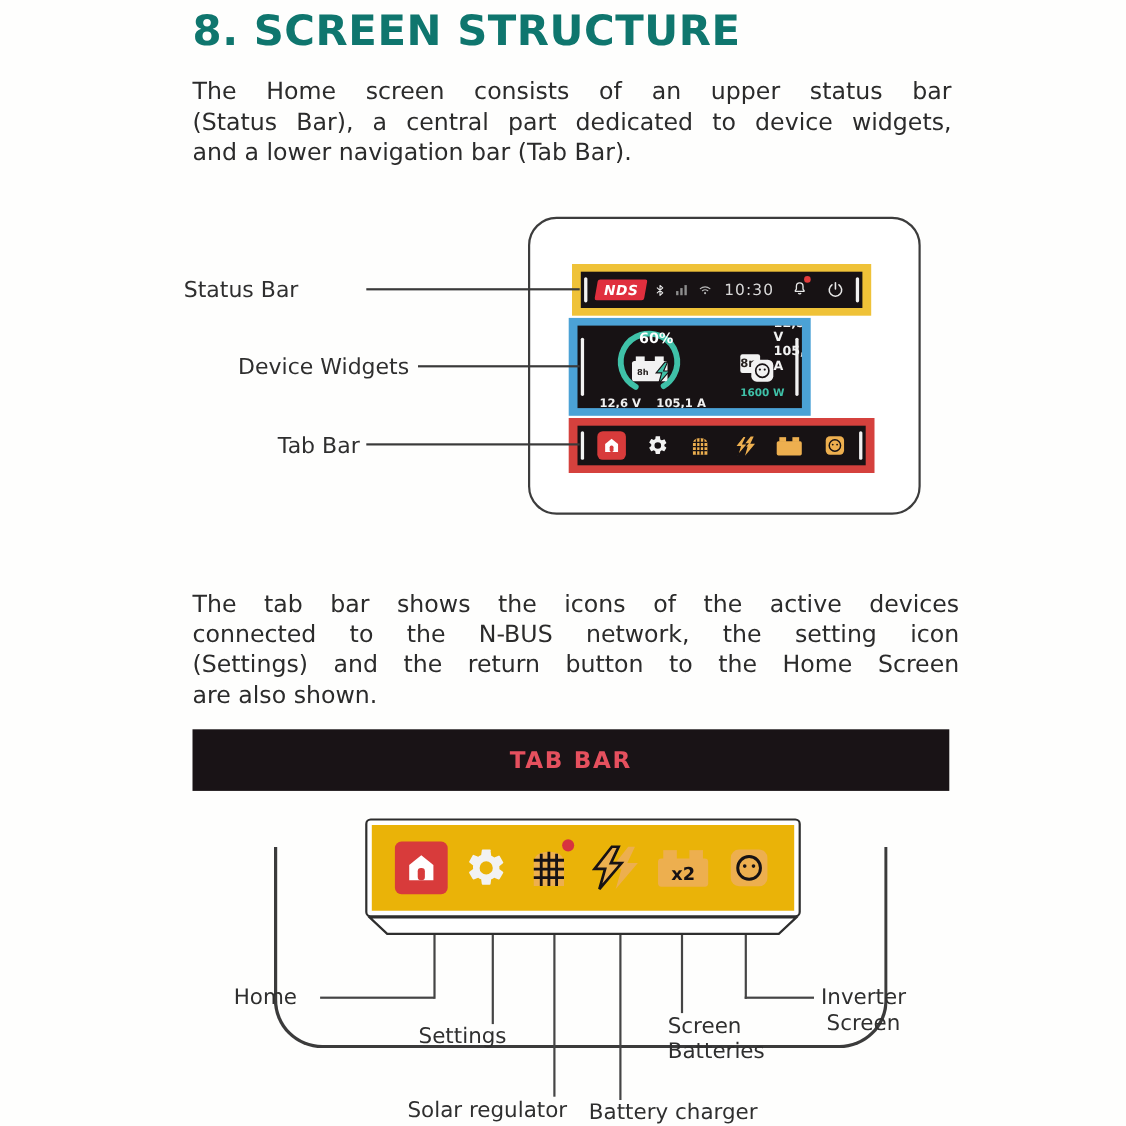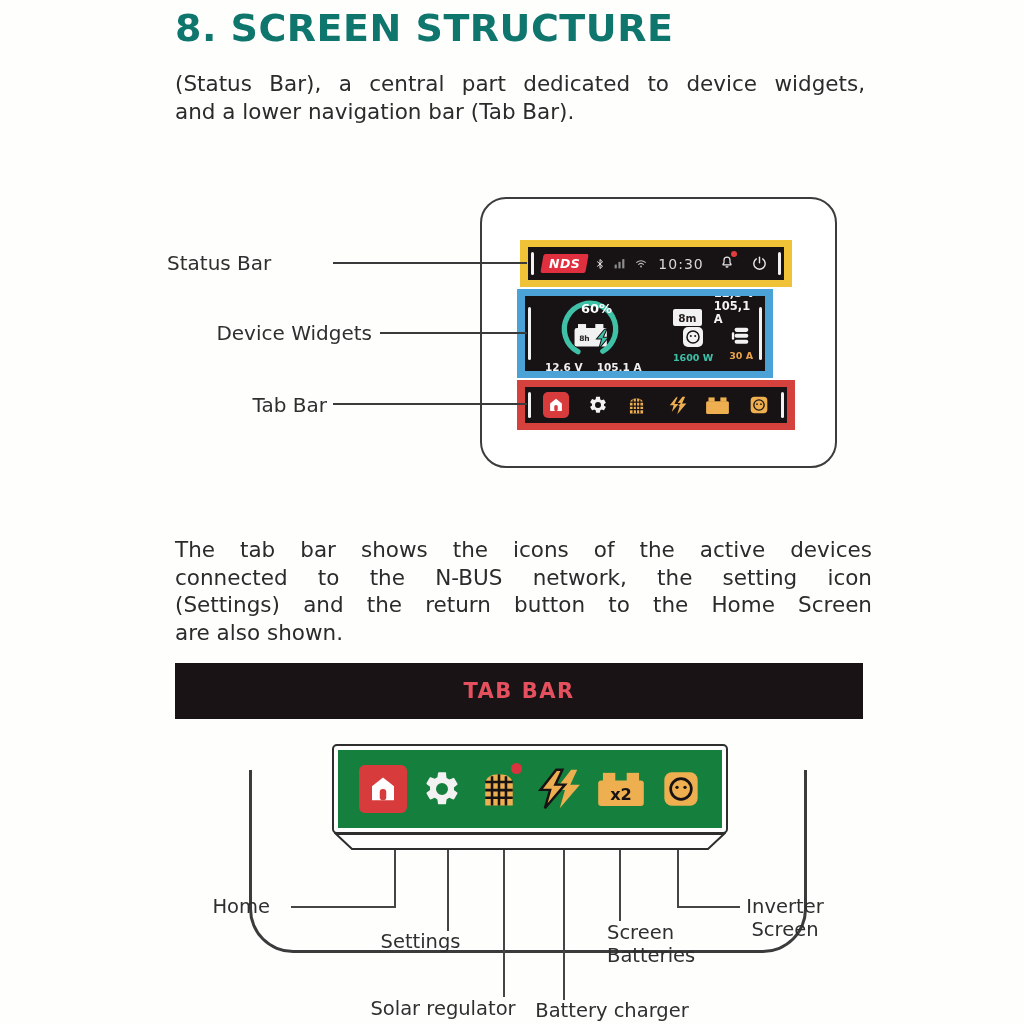--- a/index.html
+++ b/index.html
@@ -10,21 +10,21 @@
   
   .doc-title { position:absolute; left:175px; top:6px; font-size:38px; font-weight:800; letter-spacing:.5px; color:#0f766e; }
   .para { position:absolute; left:175px; width:690px; font-size:21.5px; line-height:27.5px; color:#2b2b2b; }
   .para .jline { text-align:justify; text-align-last:justify; }
   .para .jlast { text-align:left; }
 
   
   .device1 { position:absolute; left:480px; top:197px; width:357px; height:271px; background:#fff; border:2.5px solid #3c3c3c; border-radius:26px; }
   .frame { position:absolute; }
   .frame-yellow { left:520px; top:240px; width:272px; height:47px; background:#efc238; }
-  .frame-blue   { left:517px; top:289px; width:256px; height:89px; background:#4ba2d6; }
+  .frame-blue   { left:517px; top:289px; width:220px; height:89px; background:#4ba2d6; }
   .frame-red    { left:517px; top:380px; width:278px; height:50px; background:#d5413d; }
   .screen-bar { position:absolute; inset:7px 8px; background:#171214; overflow:hidden; }
   .screen-bar::before, .screen-bar::after { content:""; position:absolute; top:15%; height:70%; width:3px; background:#f2f2f2; border-radius:2px; }
   .screen-bar::before { left:3px; } .screen-bar::after { right:3px; }
 
   
   .sb-content { position:absolute; inset:0; display:flex; align-items:center; padding:0 14px; gap:7px; }
   .nds-badge { background:#e02f3e; transform:skewX(-10deg); border-radius:2px; padding:2px 7px; }
   .nds-badge span { display:block; transform:skewX(10deg); font-style:italic; font-weight:800; font-size:12.5px; color:#fff; letter-spacing:.5px; }
   .sb-time { color:#d8d8d8; font-size:14px; letter-spacing:1px; margin-left:2px; }
@@ -54,39 +54,40 @@
   
   .callout { position:absolute; font-size:20px; color:#2f2f2f; }
   .co-line { position:absolute; height:2px; background:#3a3a3a; }
 
   
   .banner { position:absolute; left:175px; top:663px; width:688px; height:56px; background:#191316; display:flex; align-items:center; justify-content:center; }
   .banner span { color:#e5505e; font-weight:800; font-size:21px; letter-spacing:1.5px; }
 
   
   .device2 { position:absolute; left:249px; top:770px; width:558px; height:183px; border:3px solid #3b3b3b; border-top:none; border-radius:0 0 44px 44px; }
-  .tabbar2 { position:absolute; left:334px; top:746px; width:392px; height:86px; background:#15803d; border:4px solid #fff; outline:2px solid #2e2e2e; border-radius:3px; display:flex; align-items:center; justify-content:space-evenly; padding:0 6px; }
+  .tabbar2 { position:absolute; left:334px; top:746px; width:392px; height:86px; background:#eab308; border:4px solid #fff; outline:2px solid #2e2e2e; border-radius:3px; display:flex; align-items:center; justify-content:space-evenly; padding:0 6px; }
   .bevel2 { position:absolute; left:334px; top:833px; width:392px; height:17px; }
   .big-home { width:48px; height:48px; background:#d83b3b; border-radius:6px; display:flex; align-items:center; justify-content:center; }
   .icon-wrap { position:relative; display:flex; align-items:center; justify-content:center; }
   .solar-dot { position:absolute; right:-1px; top:-4px; width:11px; height:11px; border-radius:50%; background:#d8333f; }
 
   
   .vline { position:absolute; width:2px; background:#454545; }
   .hline { position:absolute; height:2px; background:#454545; }
   .tb-label { position:absolute; font-size:19.5px; color:#2f2f2f; line-height:23px; }
 </style>
 </head>
 <body>
 
 <div class="page">
 
   <h1 class="doc-title">8. SCREEN STRUCTURE</h1>
 
   <div class="para" style="top:70px">
+    <div class="jline">The Home screen consists of an upper status bar</div>
     <div class="jline">(Status Bar), a central part dedicated to device widgets,</div>
     <div class="jlast">and a lower navigation bar (Tab Bar).</div>
   </div>
 
   <div class="device1"></div>
 
   <div class="frame frame-yellow">
     <div class="screen-bar">
       <div class="sb-content">
         <div class="nds-badge">

